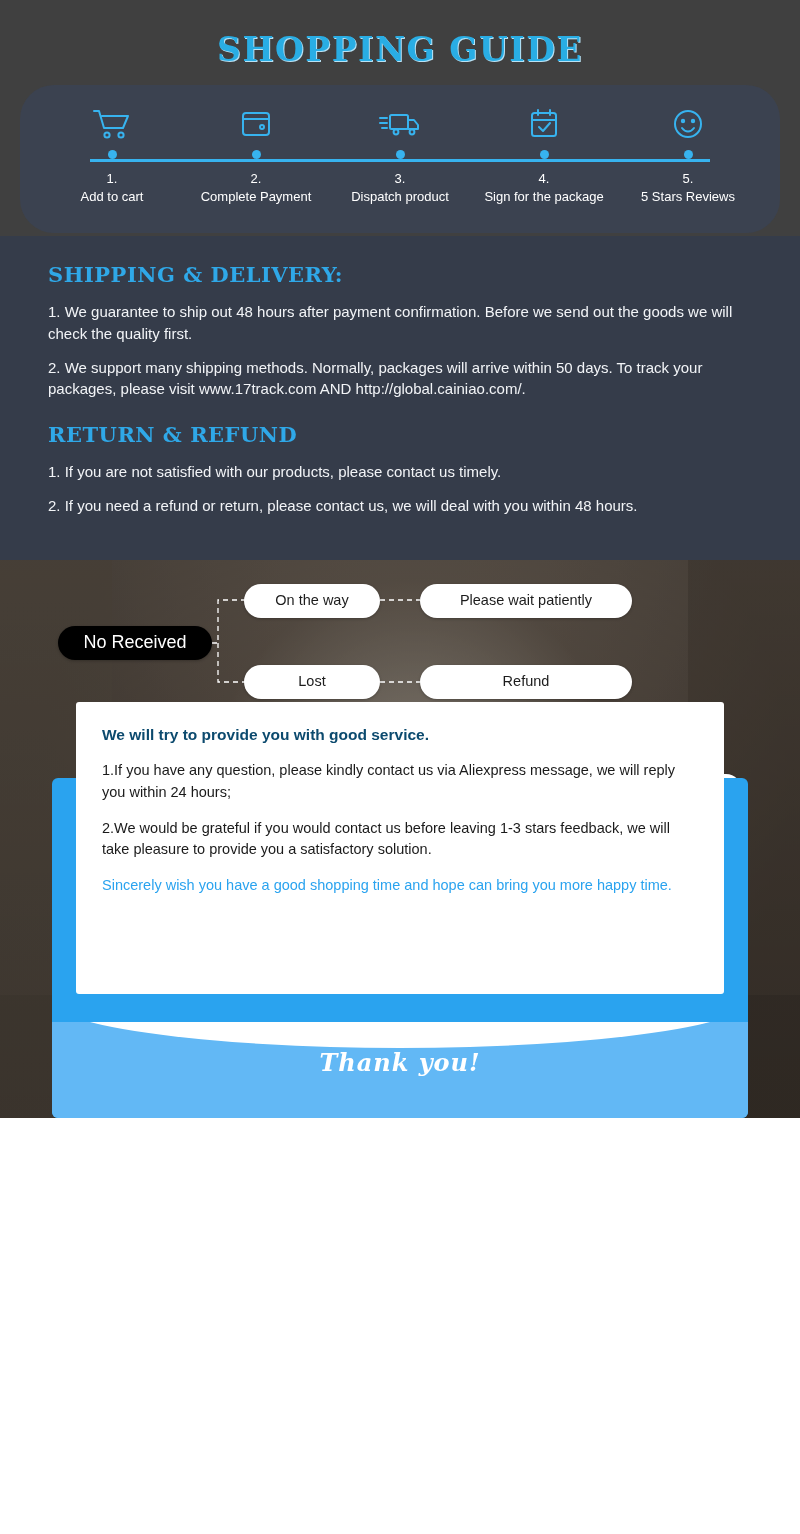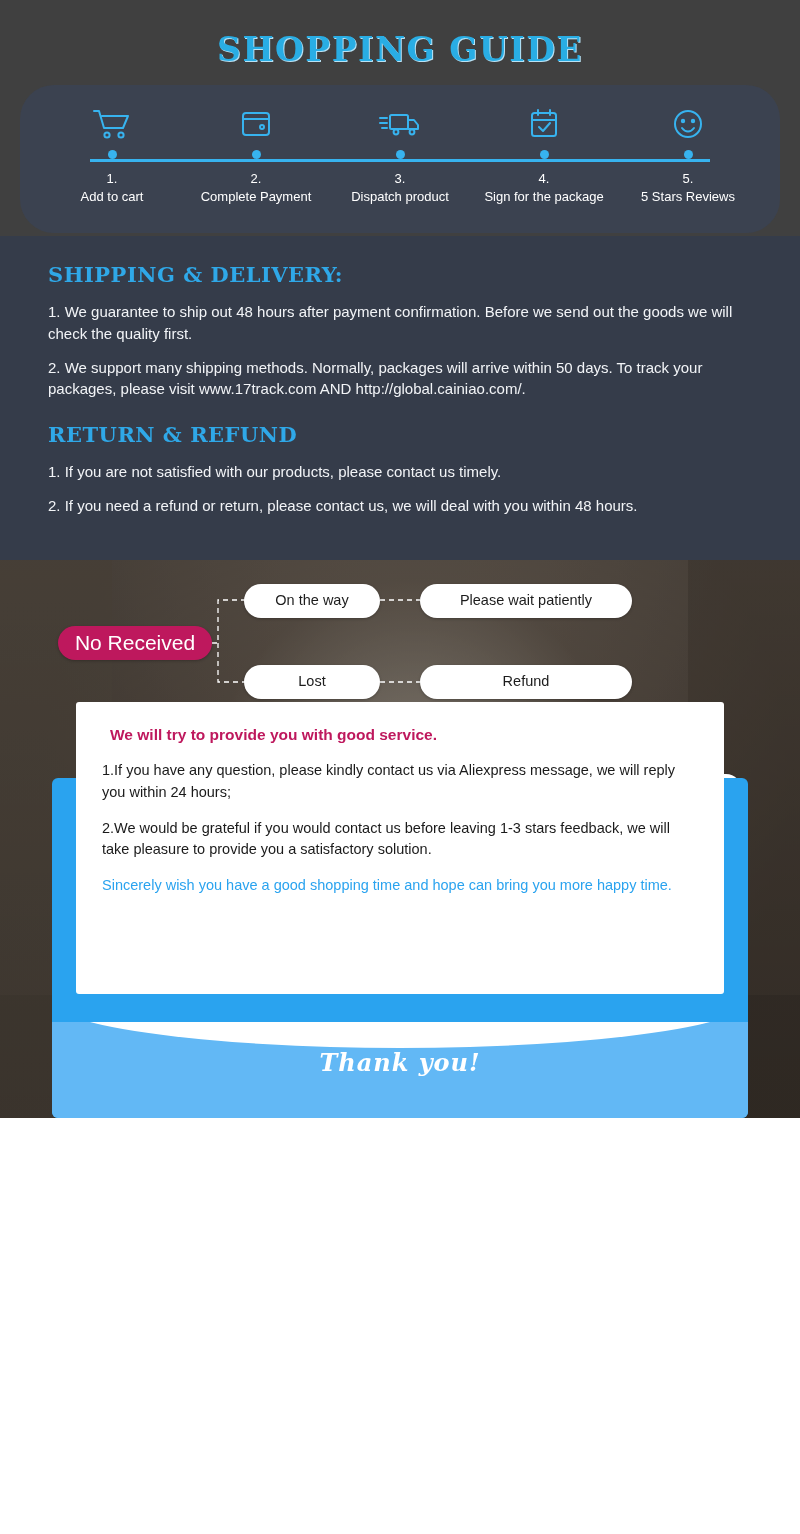--- a/index.html
+++ b/index.html
@@ -141,23 +141,23 @@
     font-size:14.5px;
     display:flex;
     align-items:center;
     justify-content:center;
     text-align:center;
     padding: 6px 10px;
     line-height:1.22;
     box-shadow: 0 1px 3px rgba(0,0,0,0.25);
   }
   .pill.blue {
-    background:#be185d;
+    background:#000000;
     color:#ffffff;
-    font-size:21px;
+    font-size:18px;
   }
   .pill.tall { border-radius:16px; }
 
   
   .feedback-wrap {
     position:absolute;
     left:0; right:0;
     bottom:0;
     height: 416px;
   }
@@ -182,24 +182,24 @@
     text-align:center;
     color:#29ade4;
     font-family:"DejaVu Serif", serif;
     font-weight:bold;
     font-size:21px;
     letter-spacing:1px;
     margin-bottom:18px;
     text-shadow: 1px 1px 0 #c7e8f7;
   }
   .fb-lead {
-    color:#be185d;
+    color:#0c4a6e;
     font-weight:bold;
     font-size:15.5px;
-    margin: 0 0 16px 8px;
+    margin: 0 0 16px 0;
   }
   .fb-p {
     color:#1a1a1a;
     font-size:14.5px;
     line-height:1.5;
     margin: 0 0 14px 0;
   }
   .fb-p.accent { color:#2aa3ef; }
   .thanks-band {
     position:absolute;

